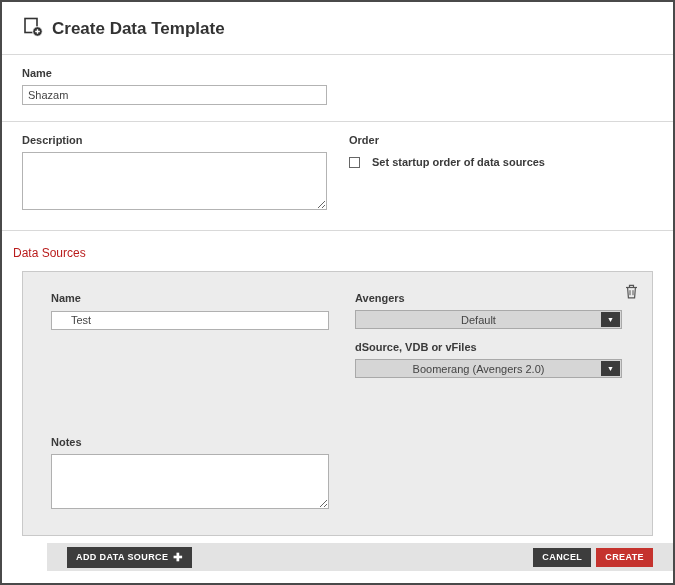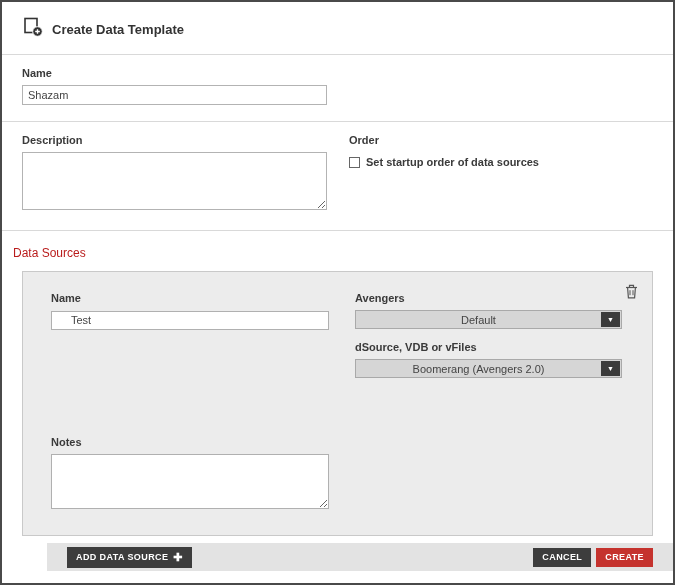--- a/index.html
+++ b/index.html
@@ -13,21 +13,21 @@
     width: 675px; height: 585px;
     border: 2px solid #4a4a4a;
     background: #fff;
     display: flex; flex-direction: column;
     overflow: hidden;
   }
   .header {
     display: flex; align-items: center; gap: 8px;
     padding: 15px 20px 13px 20px;
   }
-  .page-title { font-size: 13px; font-weight: bold; color: #333; }
+  .page-title { font-size: 17px; font-weight: bold; color: #333; }
   .divider { border-top: 1px solid #d9d9d9; width: 100%; }
   .field-label {
     display: block;
     font-size: 11px; font-weight: bold; color: #3a3a3a;
     margin-bottom: 6px;
   }
   .section { padding: 12px 20px 16px 20px; }
   .text-input {
     width: 305px; height: 20px;
     border: 1px solid #b3b3b3;
@@ -41,21 +41,21 @@
   .col-right { flex: 1; }
   textarea.desc {
     width: 305px; height: 58px;
     border: 1px solid #b3b3b3;
     font-family: "Liberation Sans", sans-serif;
     font-size: 11px; color: #444; padding: 3px 5px;
     resize: both;
     background: #fff;
   }
   .checkbox-row {
-    display: flex; align-items: center; gap: 6px;
+    display: flex; align-items: center; gap: 12px;
     margin-top: 10px;
     font-size: 11px; font-weight: bold; color: #3a3a3a;
     cursor: default;
   }
   .checkbox-row input[type="checkbox"] {
     appearance: none; -webkit-appearance: none;
     width: 11px; height: 11px;
     border: 1px solid #666; background: #fff;
     cursor: pointer;
   }

